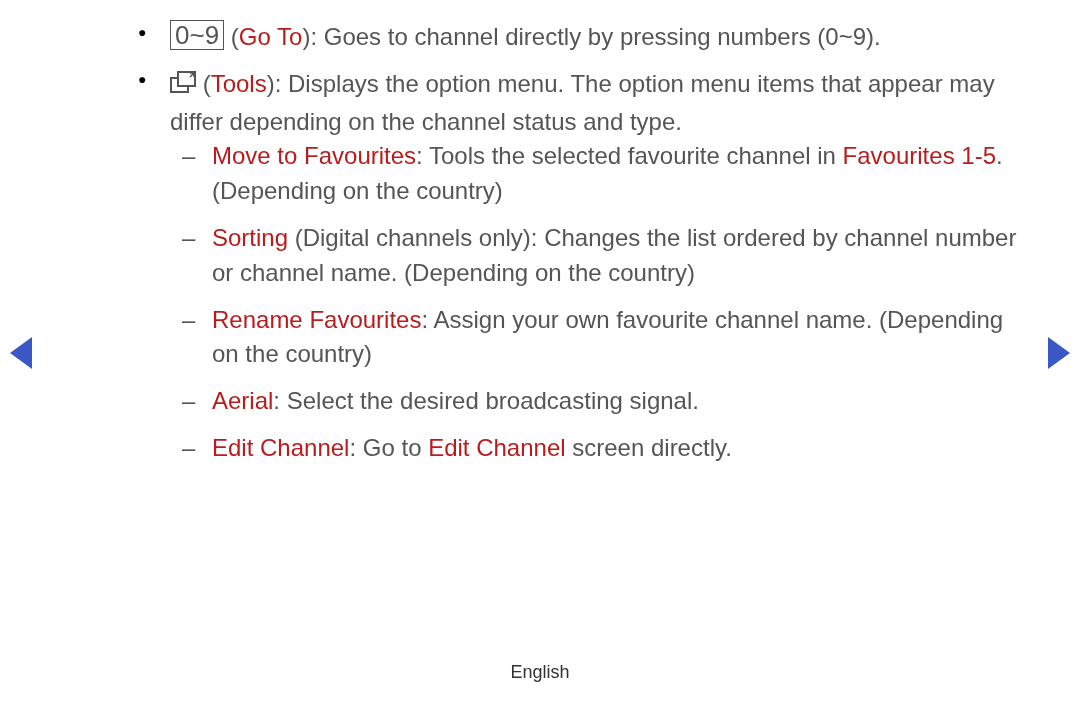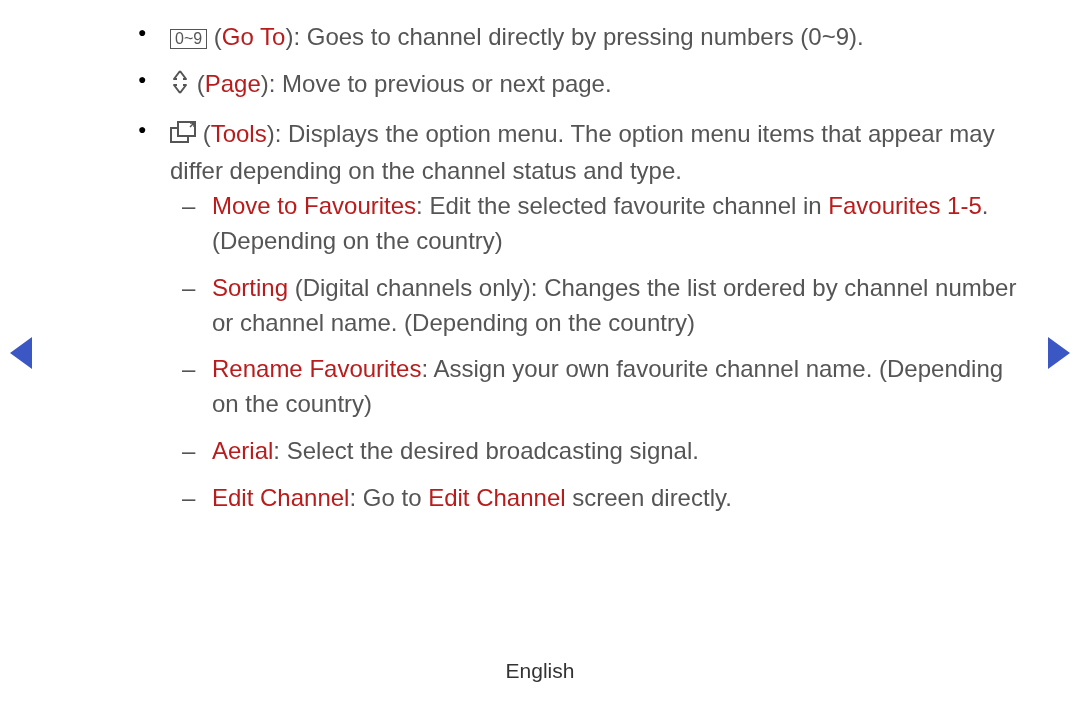--- a/index.html
+++ b/index.html
@@ -45,21 +45,21 @@
   .sub-list > li::before {
     content: "–";
     position: absolute;
     left: -30px;
     top: 0;
     color: #555;
   }
   .boxed {
     display: inline-block;
     border: 1.5px solid #555;
-    font-size: 16px;
+    font-size: 26px;
     line-height: 1;
     padding: 1px 4px;
     vertical-align: 1px;
     color: #555;
   }
   .blue { color: #b91c1c; }
   .tools-icon {
     display: inline-block;
     vertical-align: -3px;
   }
@@ -77,58 +77,49 @@
     position: absolute;
     right: 8px;
     top: 335px;
     cursor: pointer;
   }
   .footer {
     position: absolute;
     bottom: 22px;
     width: 100%;
     text-align: center;
-    font-size: 21px;
+    font-size: 18px;
     color: #333;
   }
 </style>
 </head>
 <body>
 
 <div class="content">
   <ul class="bullet-list">
 
     <li>
       <span class="boxed">0~9</span>
       <span> (</span><span class="blue">Go To</span><span>)</span><span>: Goes to channel directly by pressing numbers (0~9).</span>
     </li>
 
-    <li>
-      <span class="page-icon">
-        <svg width="20" height="26" viewBox="0 0 20 26">
-          <path d="M10 2 L4 10 L7 10 M10 2 L16 10 L13 10" fill="none" stroke="#555" stroke-width="2" stroke-linejoin="round"></path>
-          <path d="M10 24 L4 16 L7 16 M10 24 L16 16 L13 16" fill="none" stroke="#555" stroke-width="2" stroke-linejoin="round"></path>
-        </svg>
-      </span>
-      <span> (</span><span class="blue">Page</span><span>)</span><span>: Move to previous or next page.</span>
-    </li>
 
     <li>
       <span class="tools-icon">
         <svg width="26" height="24" viewBox="0 0 26 24">
           <rect x="1" y="7" width="17" height="14" fill="none" stroke="#555" stroke-width="2"></rect>
           <rect x="8" y="1" width="17" height="14" fill="#fff" stroke="#555" stroke-width="2"></rect>
           <path d="M20 6 L24 2 M24 2 L24 6 M24 2 L20 2" fill="none" stroke="#555" stroke-width="1.5"></path>
         </svg>
       </span>
       <span> (</span><span class="blue">Tools</span><span>)</span><span>: Displays the option menu. The option menu items that appear may differ depending on the channel status and type.</span>
 
       <ul class="sub-list">
         <li>
-          <span class="blue">Move to Favourites</span><span>: Edit the selected favourite channel in </span><span class="blue">Favourites 1-5</span><span>. (Depending on the country)</span>
+          <span class="blue">Move to Favourites</span><span>: Tools the selected favourite channel in </span><span class="blue">Favourites 1-5</span><span>. (Depending on the country)</span>
         </li>
         <li>
           <span class="blue">Sorting</span><span> (Digital channels only): Changes the list ordered by channel number or channel name. (Depending on the country)</span>
         </li>
         <li>
           <span class="blue">Rename Favourites</span><span>: Assign your own favourite channel name. (Depending on the country)</span>
         </li>
         <li>
           <span class="blue">Aerial</span><span>: Select the desired broadcasting signal.</span>
         </li>

